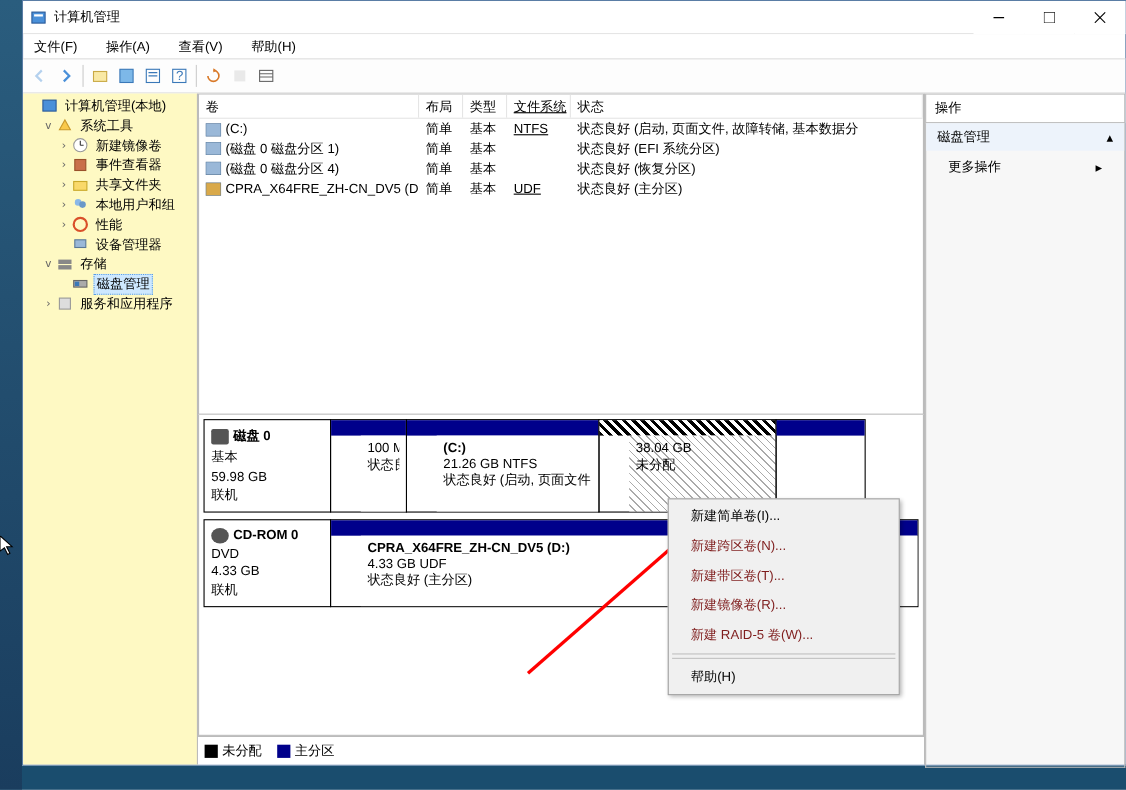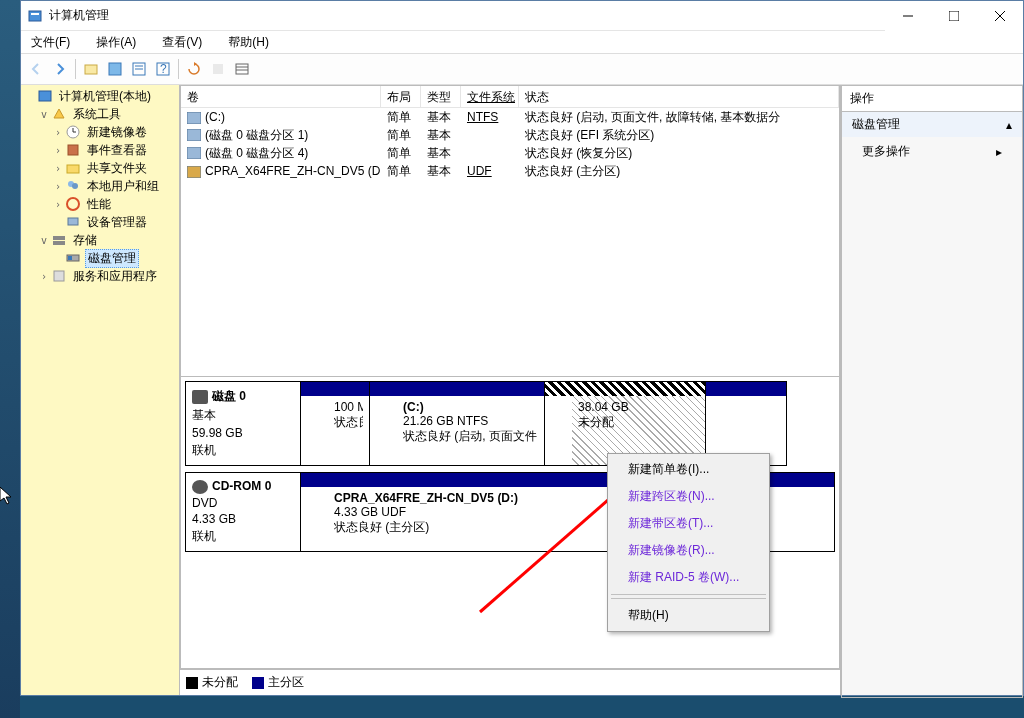--- a/index.html
+++ b/index.html
@@ -54,24 +54,24 @@
 .legend { border-top:1px solid #bbb; padding:4px 6px; display:flex; gap:14px; align-items:center; background:#fff; }
 .leg-item { display:flex; align-items:center; gap:4px; }
 .leg-sw { width:12px; height:12px; }
 .leg-sw.ua { background:#000; }
 .leg-sw.pri { background:#00008b; }
 .actions-panel { width:182px; background:#f7f7f7; }
 .actions-header { background:#fff; border-bottom:1px solid #ddd; padding:4px 8px; border:1px solid #bbb; }
 .actions-body { padding:0; border:1px solid #bbb; border-top:none; height:calc(100% - 24px); }
 .action-group { background:#edf3fb; padding:4px 10px; display:flex; justify-content:space-between; align-items:center; }
 .action-item { padding:6px 20px; display:flex; justify-content:space-between; align-items:center; }
-.ctx-menu { position:absolute; left:607px; top:453px; width:163px; background:#f0f0f0; border:1px solid #a0a0a0; box-shadow:2px 2px 4px rgba(0,0,0,.3); z-index:100; padding:2px; }
+.ctx-menu { position:absolute; left:607px; top:453px; width:211px; background:#f0f0f0; border:1px solid #a0a0a0; box-shadow:2px 2px 4px rgba(0,0,0,.3); z-index:100; padding:2px; }
 .ctx-item { padding:5px 18px; white-space:nowrap; }
 .ctx-item.enabled { color:#000; }
-.ctx-item.disabled { color:#6d28d9; }
+.ctx-item.disabled { color:#7f1d1d; }
 .ctx-sep { height:1px; background:#c0c0c0; margin:3px 1px; }
 .arrow { position:absolute; pointer-events:none; z-index:50; }
 .cursor { position:absolute; left:0; top:487px; z-index:200; }
 svg.ic { width:16px; height:16px; }
 </style>
 </head>
 <body>
 
 <div class="desktop-edge"></div>
 

